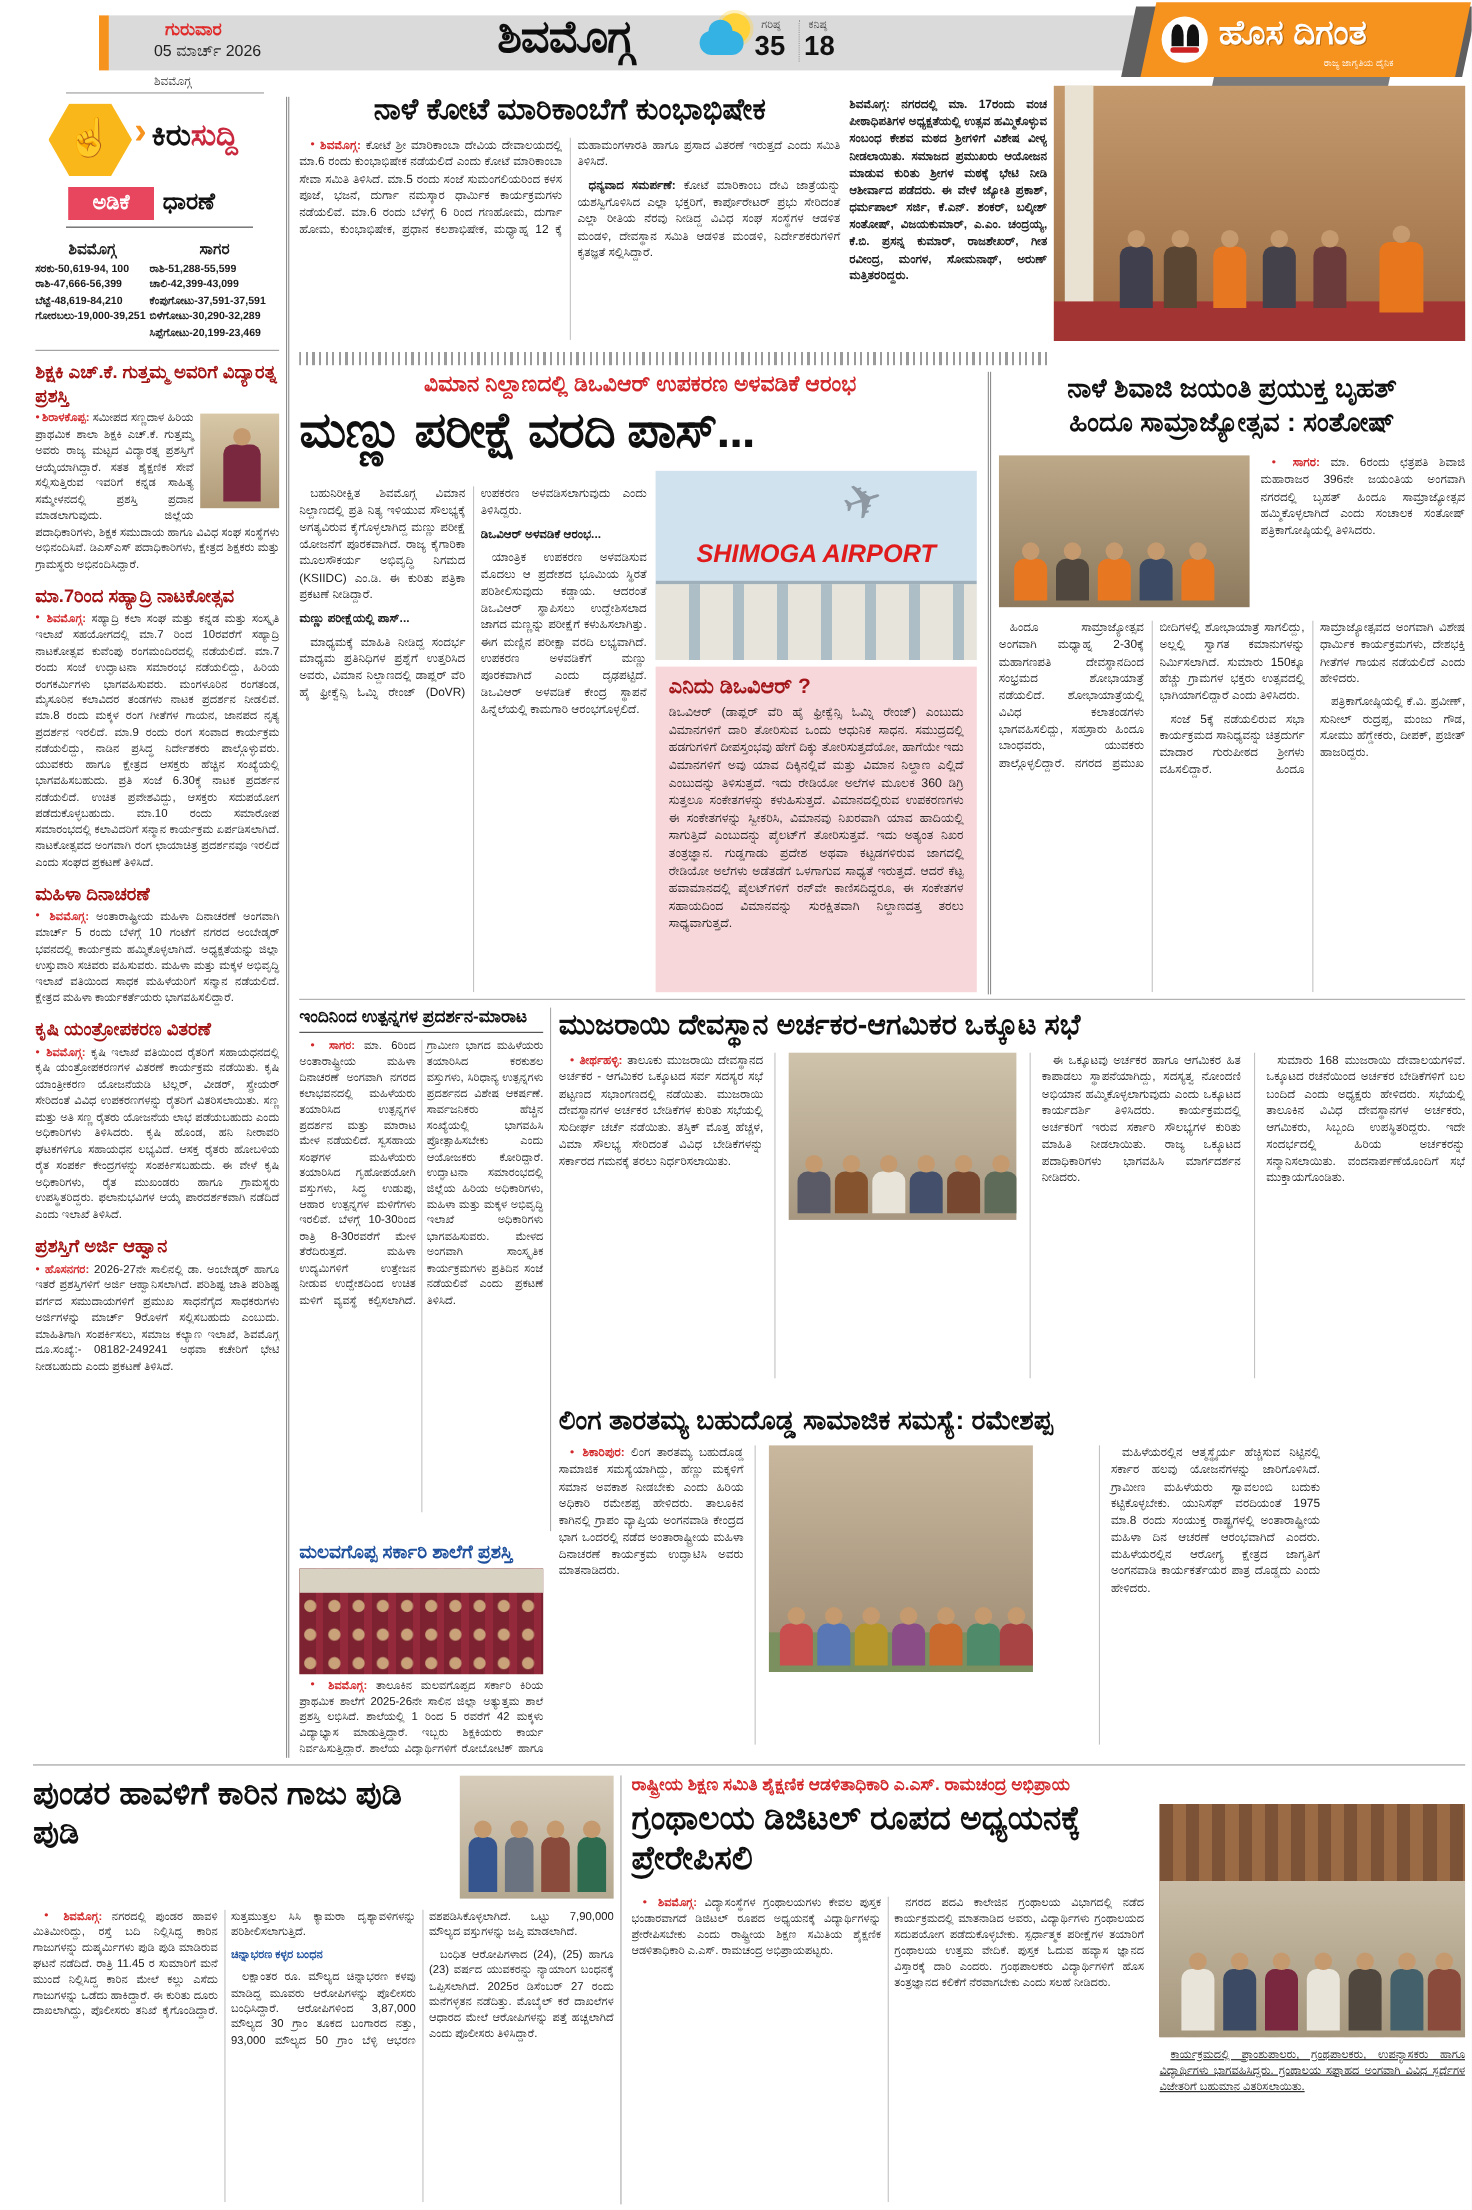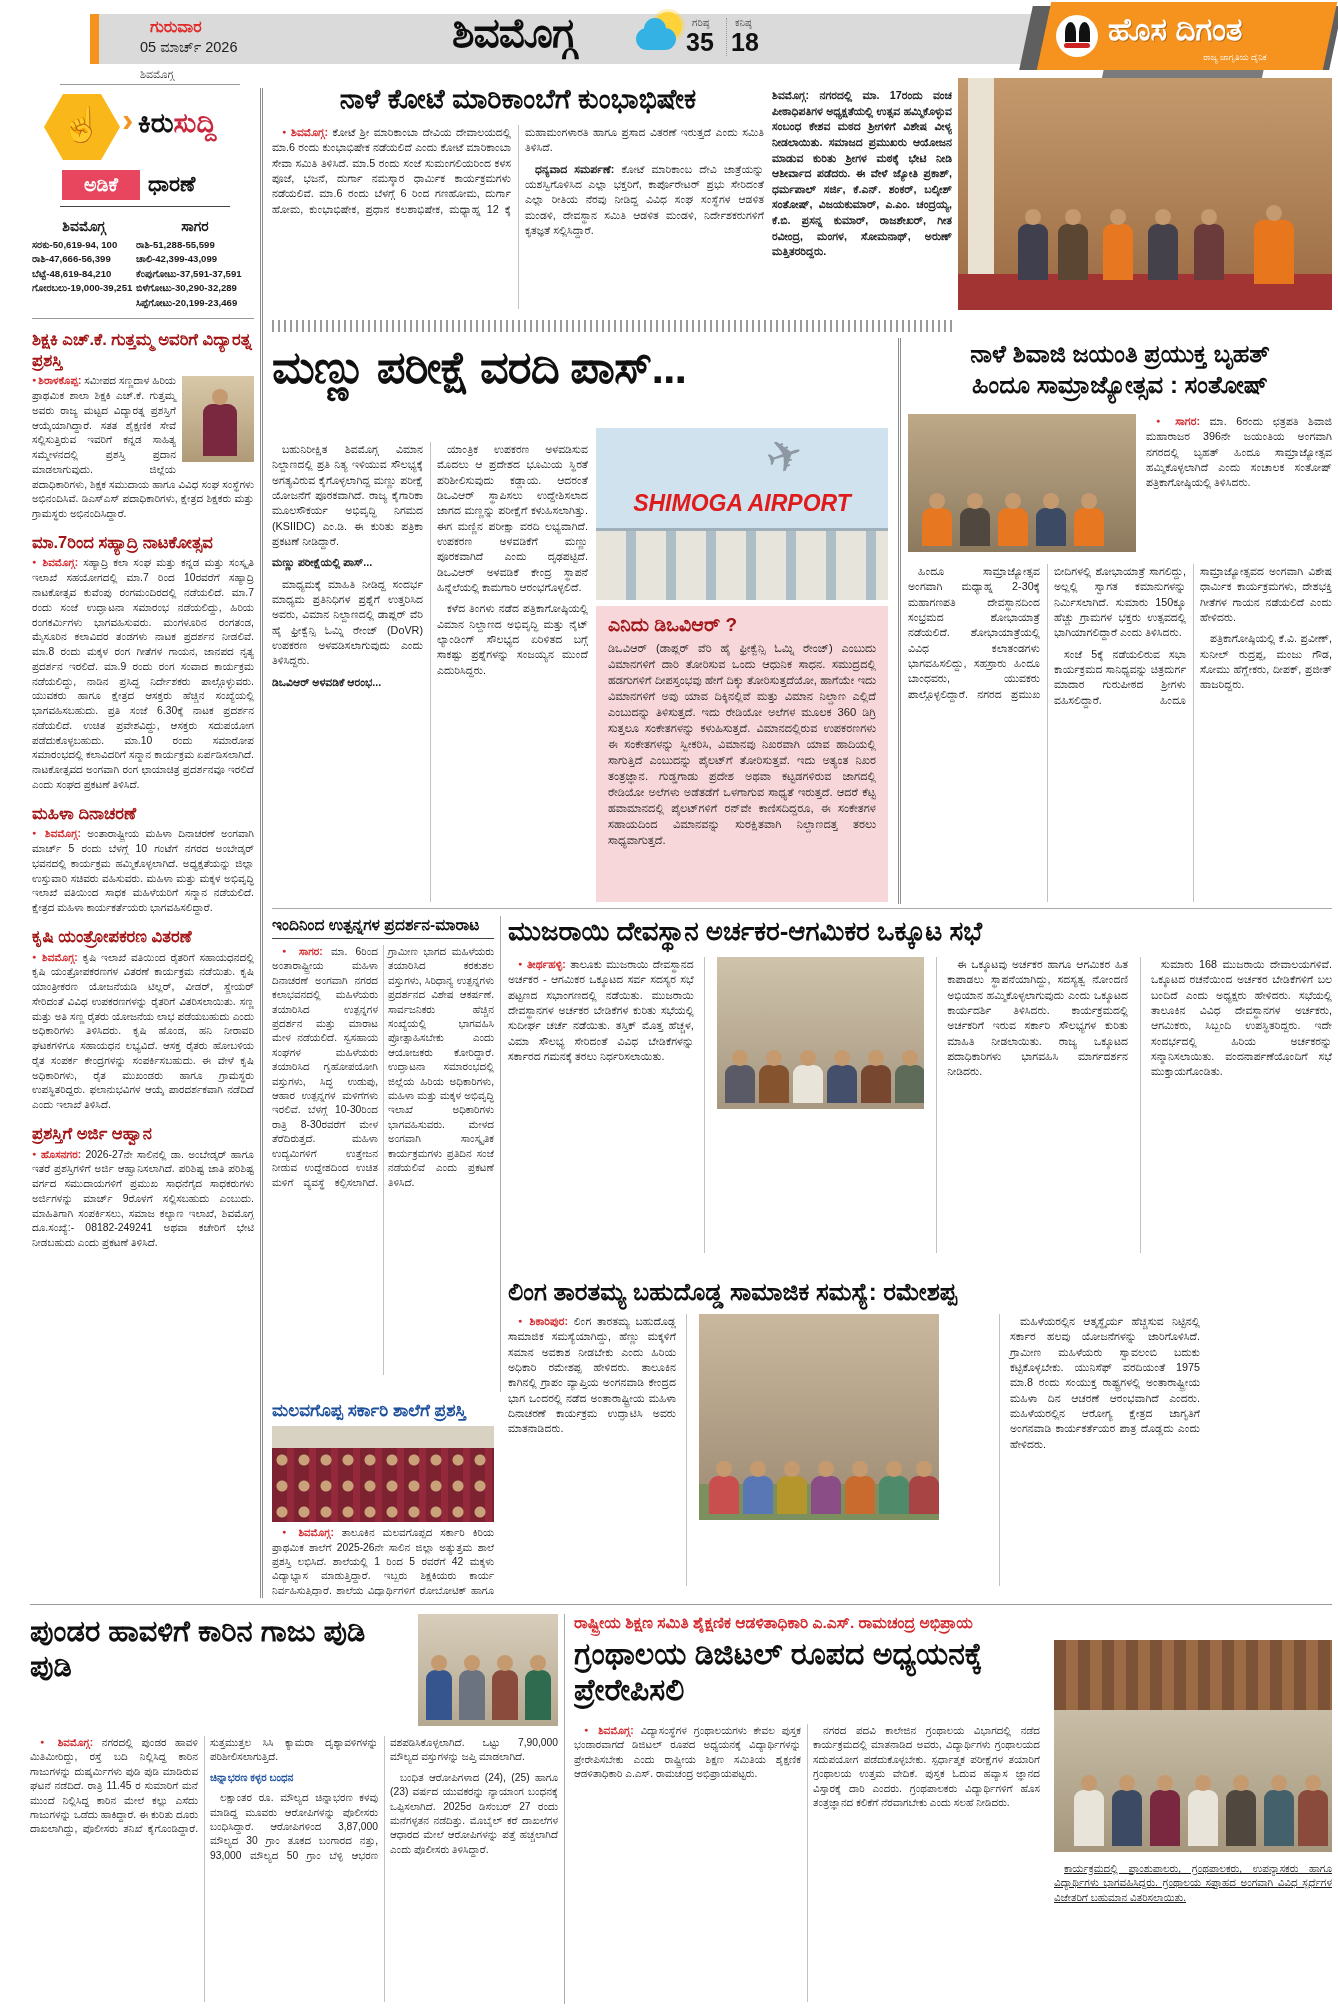--- a/index.html
+++ b/index.html
@@ -148,28 +148,28 @@
     <i class="pr" style="left:100px;bottom:30px;background:#5a4632;"></i>
     <i class="pr" style="left:145px;bottom:30px;background:#e87722;"></i>
     <i class="pr" style="left:190px;bottom:30px;background:#44414b;"></i>
     <i class="pr" style="left:236px;bottom:30px;background:#6b3b3b;"></i>
     <i class="pr" style="left:296px;bottom:26px;width:40px;height:64px;background:#e8761d;"></i>
   </div>
 
   <div class="abs hatch" style="left:272px;top:320px;width:684px;height:12px;"></div>
 
   <div class="abs" style="left:272px;top:338px;width:620px;height:566px;overflow:hidden;">
+    <div class="kicker" style="font-size:20px;">ವಿಮಾನ ನಿಲ್ದಾಣದಲ್ಲಿ ಡಿಒವಿಆರ್ ಉಪಕರಣ ಅಳವಡಿಕೆ ಆರಂಭ</div>
     <div class="headline" style="font-size:45px;font-weight:800;margin-top:4px;letter-spacing:-1px;">ಮಣ್ಣು ಪರೀಕ್ಷೆ ವರದಿ ಪಾಸ್...</div>
     <div class="cols2 body-txt jt" style="position:absolute;left:0;top:104px;width:316px;height:460px;">
       <p><span>ಬಹುನಿರೀಕ್ಷಿತ ಶಿವಮೊಗ್ಗ ವಿಮಾನ ನಿಲ್ದಾಣದಲ್ಲಿ ಪ್ರತಿ ನಿತ್ಯ ಇಳಿಯುವ ಸೌಲಭ್ಯಕ್ಕೆ ಅಗತ್ಯವಿರುವ ಕೈಗೊಳ್ಳಲಾಗಿದ್ದ ಮಣ್ಣು ಪರೀಕ್ಷೆ ಯೋಜನೆಗೆ ಪೂರಕವಾಗಿದೆ. ರಾಜ್ಯ ಕೈಗಾರಿಕಾ ಮೂಲಸೌಕರ್ಯ ಅಭಿವೃದ್ಧಿ ನಿಗಮದ (KSIIDC) ಎಂ.ಡಿ. ಈ ಕುರಿತು ಪತ್ರಿಕಾ ಪ್ರಕಟಣೆ ನೀಡಿದ್ದಾರೆ.</span></p>
       <p style="font-weight:bold;text-indent:0;"><span>ಮಣ್ಣು ಪರೀಕ್ಷೆಯಲ್ಲಿ ಪಾಸ್...</span></p>
       <p><span>ಮಾಧ್ಯಮಕ್ಕೆ ಮಾಹಿತಿ ನೀಡಿದ್ದ ಸಂದರ್ಭ ಮಾಧ್ಯಮ ಪ್ರತಿನಿಧಿಗಳ ಪ್ರಶ್ನೆಗೆ ಉತ್ತರಿಸಿದ ಅವರು, ವಿಮಾನ ನಿಲ್ದಾಣದಲ್ಲಿ ಡಾಪ್ಲರ್ ವೆರಿ ಹೈ ಫ್ರೀಕ್ವೆನ್ಸಿ ಓಮ್ನಿ ರೇಂಜ್ (DoVR) ಉಪಕರಣ ಅಳವಡಿಸಲಾಗುವುದು ಎಂದು ತಿಳಿಸಿದ್ದರು.</span></p>
       <p style="font-weight:bold;text-indent:0;"><span>ಡಿಒವಿಆರ್ ಅಳವಡಿಕೆ ಆರಂಭ...</span></p>
       <p><span>ಯಾಂತ್ರಿಕ ಉಪಕರಣ ಅಳವಡಿಸುವ ಮೊದಲು ಆ ಪ್ರದೇಶದ ಭೂಮಿಯ ಸ್ಥಿರತೆ ಪರಿಶೀಲಿಸುವುದು ಕಡ್ಡಾಯ. ಆದರಂತೆ ಡಿಒವಿಆರ್ ಸ್ಥಾಪಿಸಲು ಉದ್ದೇಶಿಸಲಾದ ಜಾಗದ ಮಣ್ಣನ್ನು ಪರೀಕ್ಷೆಗೆ ಕಳುಹಿಸಲಾಗಿತ್ತು. ಈಗ ಮಣ್ಣಿನ ಪರೀಕ್ಷಾ ವರದಿ ಲಭ್ಯವಾಗಿದೆ. ಉಪಕರಣ ಅಳವಡಿಕೆಗೆ ಮಣ್ಣು ಪೂರಕವಾಗಿದೆ ಎಂದು ದೃಢಪಟ್ಟಿದೆ. ಡಿಒವಿಆರ್ ಅಳವಡಿಕೆ ಕೇಂದ್ರ ಸ್ಥಾಪನೆ ಹಿನ್ನೆಲೆಯಲ್ಲಿ ಕಾಮಗಾರಿ ಆರಂಭಗೊಳ್ಳಲಿದೆ.</span></p>
-      <p><span>ಕಳೆದ ತಿಂಗಳು ನಡೆದ ಪತ್ರಿಕಾಗೋಷ್ಠಿಯಲ್ಲಿ ವಿಮಾನ ನಿಲ್ದಾಣದ ಅಭಿವೃದ್ಧಿ ಮತ್ತು ನೈಟ್ ಲ್ಯಾಂಡಿಂಗ್ ಸೌಲಭ್ಯದ ಏರಿಳಿತದ ಬಗ್ಗೆ ಸಾಕಷ್ಟು ಪ್ರಶ್ನೆಗಳನ್ನು ಸಂಜಯ್ಯನ ಮುಂದೆ ಎದುರಿಸಿದ್ದರು.</span></p>
     </div>
 
     <div class="photo" style="left:324px;top:90px;width:292px;height:172px;background:linear-gradient(#cfe2ee 0 58%,#e9eef1 58% 100%);">
       <div class="abs" style="left:170px;top:2px;font-size:44px;color:#8d98a3;transform:rotate(-18deg);">✈</div>
       <div class="abs" style="left:0px;top:62px;width:292px;text-align:center;font-size:23px;font-weight:800;color:#e01b1b;font-style:italic;">SHIMOGA AIRPORT</div>
       <div class="abs" style="left:0;top:100px;width:292px;height:72px;background:repeating-linear-gradient(90deg,#e7e4dc 0 30px,#aebec7 30px 40px);border-top:3px solid #9fb0ba;"></div>
     </div>
 
     <div class="abs" style="left:324px;top:268px;width:292px;height:296px;background:#f7d7da;padding:0;box-sizing:border-box;">
       <div style="font-size:19px;font-weight:800;color:#a21619;padding:8px 12px 2px 12px;">ಎನಿದು ಡಿಒವಿಆರ್ ?</div>

